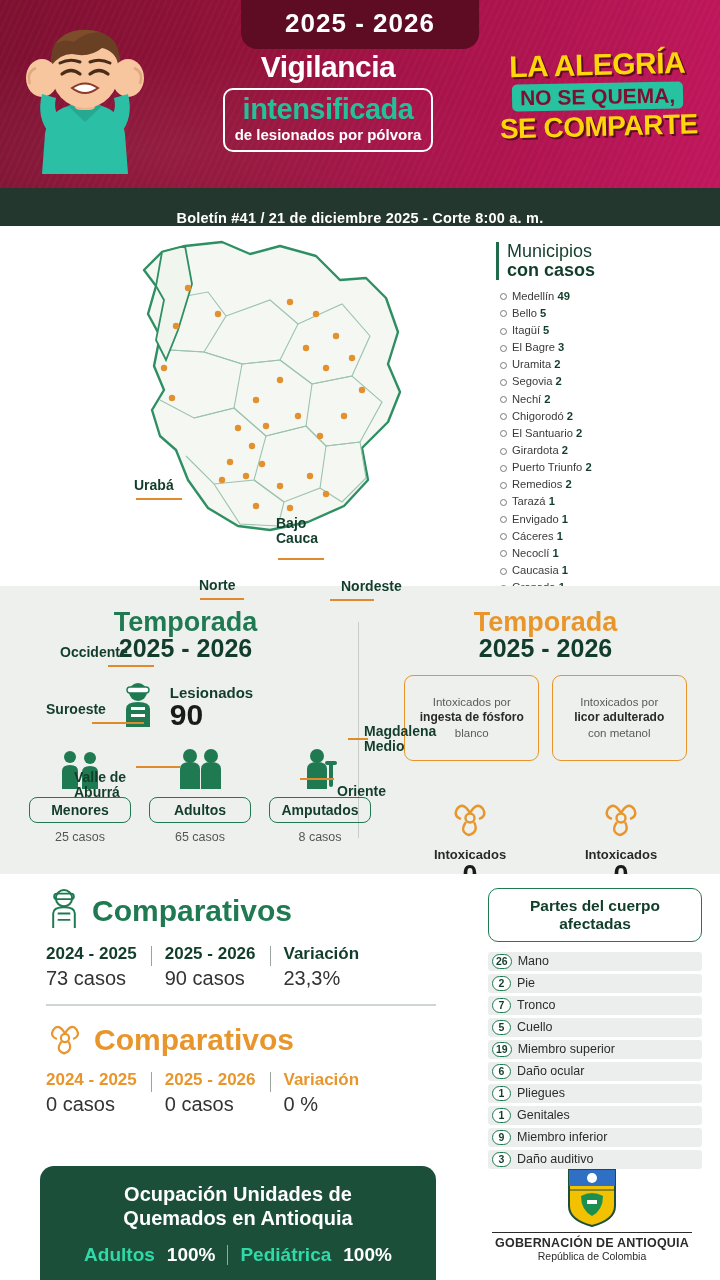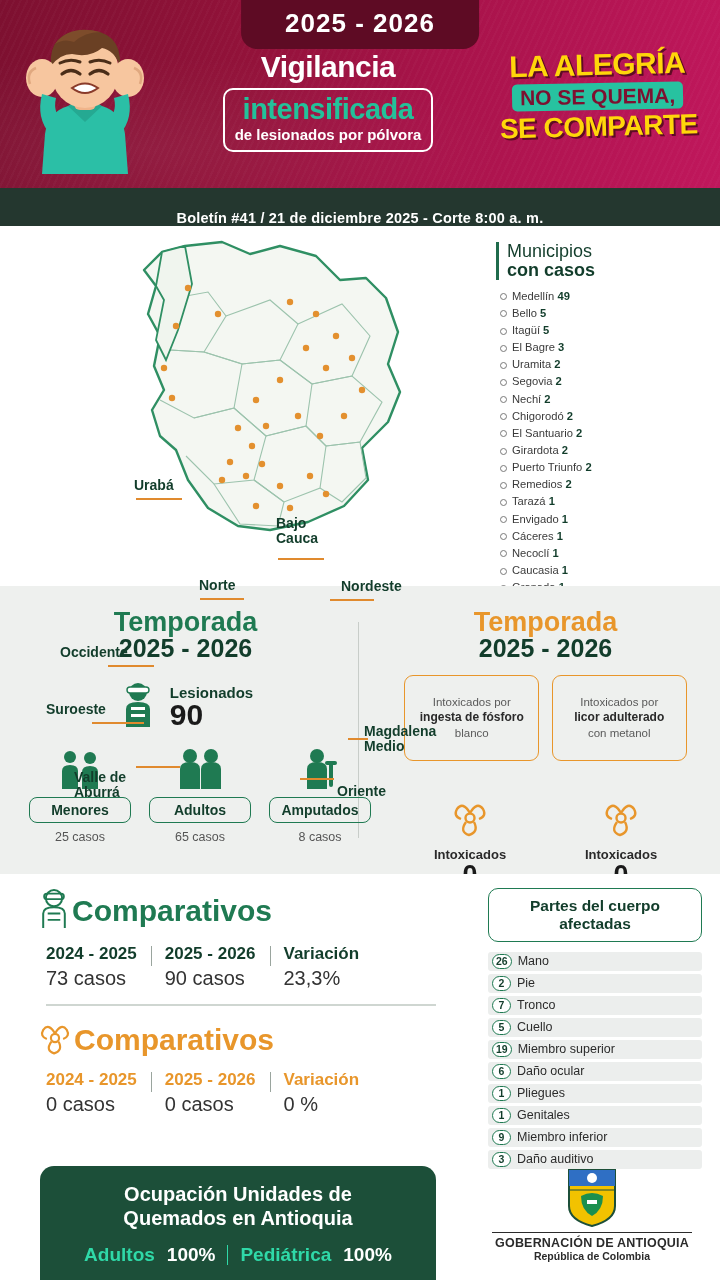--- a/index.html
+++ b/index.html
@@ -232,21 +232,21 @@
   .intox-lbl { color:#2a2a2a; font-size: 13px; font-weight: bold; margin-top: 6px; }
   .intox-num { color:#1a1a1a; font-size: 27px; font-weight: bold; line-height: 1; }
 
   
   .comp-section {
     position: relative;
     background: #fff;
     height: 406px;
     padding: 14px 0 0 0;
   }
-  .comp-head { display:flex; align-items:center; padding-left: 36px; }
+  .comp-head { display:flex; align-items:center; gap: 10px; padding-left: 46px; }
   .comp-title { color:#1f7a52; font-size: 30px; font-weight: bold; }
   .comp-title.orange { color:#e8962b; }
   .comp-grid {
     display:flex; padding-left: 46px; margin-top: 10px; width: 420px;
   }
   .comp-cell { position: relative; padding: 0 14px; }
   .comp-cell:first-child { padding-left: 0; }
   .comp-cell + .comp-cell:before {
     content:""; position:absolute; left:0; top:2px; width:1px; height:20px; background:#9aa59e;
   }
@@ -309,21 +309,21 @@
   .gc-sep { width:1px; height:20px; background:#2fd9a8; }
 
   
   .gob {
     position: absolute;
     right: 28px; bottom: 18px;
     width: 200px;
     text-align:center;
   }
   .gob-t1 { color:#2b2b2b; font-size: 12.5px; font-weight: bold; letter-spacing:0.2px; border-top:1px solid #2b2b2b; padding-top:3px; }
-  .gob-t2 { color:#2b2b2b; font-size: 10.5px; font-weight: bold; }
+  .gob-t2 { color:#2b2b2b; font-size: 10.5px; }
 
   .icon-svg { display:block; }
 </style>
 </head>
 <body>
 
 <div class="header">
 
   <div class="header-year">2025 - 2026</div>
 

